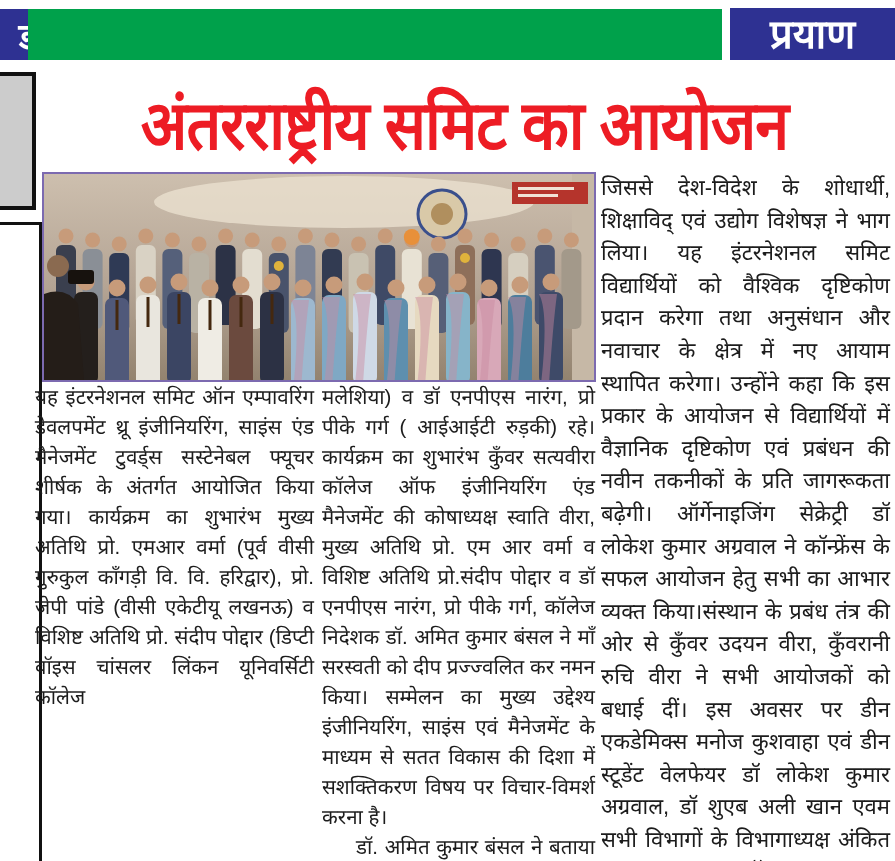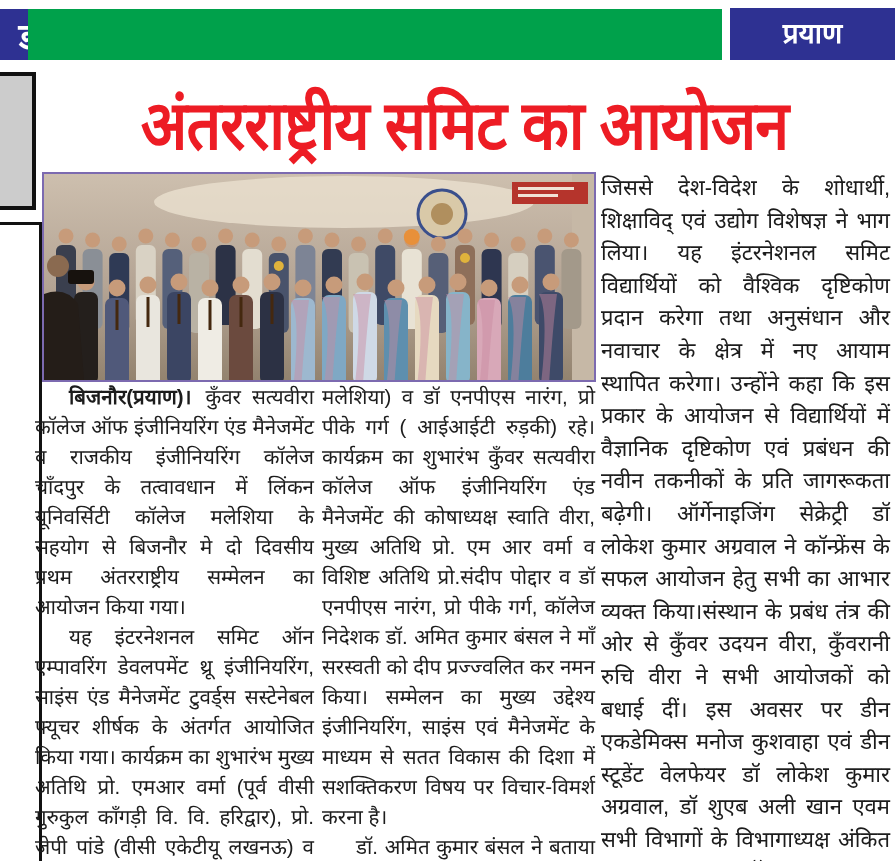--- a/index.html
+++ b/index.html
@@ -8,21 +8,21 @@
     font-family:"Liberation Sans","DejaVu Sans",sans-serif;color:#1c1c1c;
   }
   .page{position:absolute;inset:0;width:895px;height:861px;overflow:hidden;background:#fff;}
 
   
   .mast-left-box{position:absolute;left:0;top:9px;width:28px;height:51px;background:#2e3192;overflow:hidden;}
   .mast-left-box span{position:absolute;right:-10px;top:2px;color:#fff;font-weight:bold;font-size:36px;}
   .mast-bar{position:absolute;left:28px;top:9px;width:694px;height:51px;background:#00a14b;}
   .mast-title-box{position:absolute;left:730px;top:8px;width:165px;height:52px;background:#2e3192;
     display:flex;align-items:center;justify-content:center;}
-  .mast-title-box span{color:#ffffff;font-weight:bold;font-size:28px;line-height:1;}
+  .mast-title-box span{color:#ffffff;font-weight:bold;font-size:40px;line-height:1;}
 
   
   .headline{position:absolute;left:42px;top:76px;width:845px;height:92px;
     display:flex;align-items:center;justify-content:center;
     font-weight:900;font-size:61px;letter-spacing:-1px;white-space:nowrap;
     transform:scaleY(1.12);transform-origin:center;}
 
   
   .edge-graybox{position:absolute;left:-14px;top:72px;width:50px;height:138px;
     background:#cccccc;border:4px solid #111;box-sizing:border-box;}
@@ -182,21 +182,20 @@
         <rect x="495" y="118" width="24" height="92" rx="7" fill="#3e4a68"></rect>
         <circle cx="507" cy="108" r="8.5" fill="#c79b7a"></circle>
         <path d="M 495 120 q 10 18 2 90 l 8 0 q 4 -60 8 -90 z" fill="#c98aa0" opacity="0.45"></path>
         <path d="M 0 206 L 0 120 Q 22 112 34 130 L 40 206 Z" fill="#241d18"></path>
         <rect x="24" y="96" width="26" height="14" rx="3" fill="#17120e"></rect>
         <circle cx="14" cy="92" r="11" fill="#8a6a50"></circle>
       </svg>
   </div>
 
   <div class="col col1">
-    <p><span class="dateline">बिजनौर(प्रयाण)।</span><span>कुँवर सत्यवीरा कॉलेज ऑफ इंजीनियरिंग एंड मैनेजमेंट व राजकीय इंजीनियरिंग कॉलेज चाँदपुर के तत्वावधान में लिंकन यूनिवर्सिटी कॉलेज मलेशिया के सहयोग से बिजनौर मे दो दिवसीय प्रथम अंतरराष्ट्रीय सम्मेलन का आयोजन किया गया।</span></p>
     <p>यह इंटरनेशनल समिट ऑन एम्पावरिंग डेवलपमेंट थ्रू इंजीनियरिंग, साइंस एंड मैनेजमेंट टुवर्ड्स सस्टेनेबल फ्यूचर शीर्षक के अंतर्गत आयोजित किया गया। कार्यक्रम का शुभारंभ मुख्य अतिथि प्रो. एमआर वर्मा (पूर्व वीसी गुरुकुल काँगड़ी वि. वि. हरिद्वार), प्रो. जेपी पांडे (वीसी एकेटीयू लखनऊ) व विशिष्ट अतिथि प्रो. संदीप पोद्दार (डिप्टी वॉइस चांसलर लिंकन यूनिवर्सिटी कॉलेज</p>
   </div>
 
   <div class="col col2">
     <p>मलेशिया) व डॉ एनपीएस नारंग, प्रो पीके गर्ग ( आईआईटी रुड़की) रहे। कार्यक्रम का शुभारंभ कुँवर सत्यवीरा कॉलेज ऑफ इंजीनियरिंग एंड मैनेजमेंट की कोषाध्यक्ष स्वाति वीरा, मुख्य अतिथि प्रो. एम आर वर्मा व विशिष्ट अतिथि प्रो.संदीप पोद्दार व डॉ एनपीएस नारंग, प्रो पीके गर्ग, कॉलेज निदेशक डॉ. अमित कुमार बंसल ने माँ सरस्वती को दीप प्रज्ज्वलित कर नमन किया। सम्मेलन का मुख्य उद्देश्य इंजीनियरिंग, साइंस एवं मैनेजमेंट के माध्यम से सतत विकास की दिशा में सशक्तिकरण विषय पर विचार-विमर्श करना है।</p>
     <p>डॉ. अमित कुमार बंसल ने बताया कि यह कार्यक्रम हाइब्रिड मोड (ऑनलाइन एवं ऑफलाइन) दोनों माध्यमों में आयोजित किया जा रहा</p>
   </div>
 
   <div class="col col3">
     <p>जिससे देश-विदेश के शोधार्थी, शिक्षाविद् एवं उद्योग विशेषज्ञ ने भाग लिया। यह इंटरनेशनल समिट विद्यार्थियों को वैश्विक दृष्टिकोण प्रदान करेगा तथा अनुसंधान और नवाचार के क्षेत्र में नए आयाम स्थापित करेगा। उन्होंने कहा कि इस प्रकार के आयोजन से विद्यार्थियों में वैज्ञानिक दृष्टिकोण एवं प्रबंधन की नवीन तकनीकों के प्रति जागरूकता बढ़ेगी। ऑर्गेनाइजिंग सेक्रेट्री डॉ लोकेश कुमार अग्रवाल ने कॉन्फ्रेंस के सफल आयोजन हेतु सभी का आभार व्यक्त किया।संस्थान के प्रबंध तंत्र की ओर से कुँवर उदयन वीरा, कुँवरानी रुचि वीरा ने सभी आयोजकों को बधाई दीं। इस अवसर पर डीन एकडेमिक्स मनोज कुशवाहा एवं डीन स्टूडेंट वेलफेयर डॉ लोकेश कुमार अग्रवाल, डॉ शुएब अली खान एवम सभी विभागों के विभागाध्यक्ष अंकित राजन अग्रवाल, डॉ अजय कुमार, गौरव गुप्ता, डॉ शुभम कुमार, विभोर राजवंशी, सुधीर कुमार एव उज्जवल कुमार, श्वेता गौड़, सुनील भारद्वाज, एनपीएस भण्डारी आदि समस्त स्टाफ उपस्थित रहे।</p>

